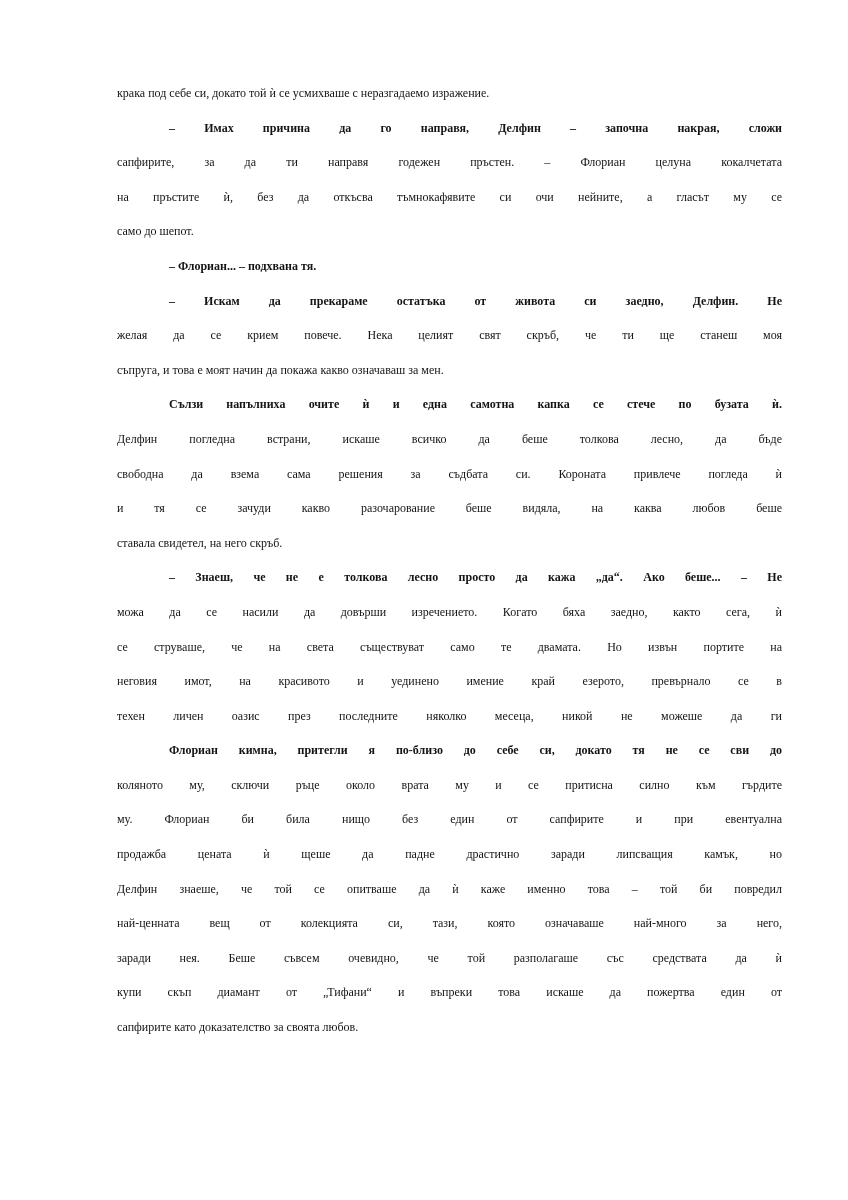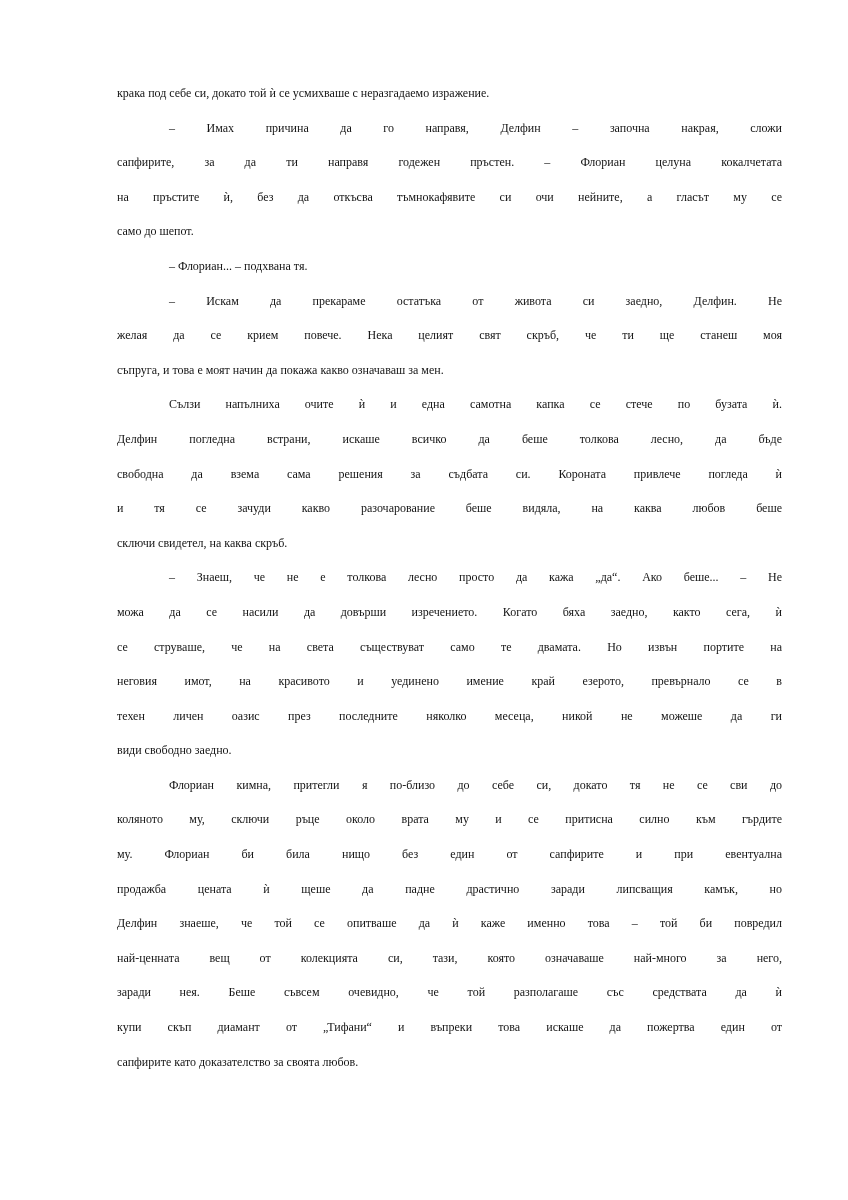--- a/index.html
+++ b/index.html
@@ -32,20 +32,21 @@
     height: 34.6px;
     overflow: hidden;
     text-align: justify;
     text-align-last: justify;
   }
   .line.last {
     text-align-last: left;
   }
   .line.indent {
     text-indent: 52px;
+    font-weight: bold;
   }
 </style>
 </head>
 <body>
 
 <div class="page">
   <div class="text-block" id="text-block" style="color: rgb(20, 20, 20);">
       <div class="paragraph">
         <div class="line last">крака под себе си, докато той ѝ се усмихваше с неразгадаемо изражение.</div>
       </div>
@@ -61,29 +62,28 @@
       <div class="paragraph">
         <div class="line indent">– Искам да прекараме остатъка от живота си заедно, Делфин. Не</div>
         <div class="line">желая да се крием повече. Нека целият свят скръб, че ти ще станеш моя</div>
         <div class="line last">съпруга, и това е моят начин да покажа какво означаваш за мен.</div>
       </div>
       <div class="paragraph">
         <div class="line indent">Сълзи напълниха очите ѝ и една самотна капка се стече по бузата ѝ.</div>
         <div class="line">Делфин погледна встрани, искаше всичко да беше толкова лесно, да бъде</div>
         <div class="line">свободна да взема сама решения за съдбата си. Короната привлече погледа ѝ</div>
         <div class="line">и тя се зачуди какво разочарование беше видяла, на каква любов беше</div>
-        <div class="line last">сключи свидетел, на каква скръб.</div>
+        <div class="line last">ставала свидетел, на него скръб.</div>
       </div>
       <div class="paragraph">
         <div class="line indent">– Знаеш, че не е толкова лесно просто да кажа „да“. Ако беше... – Не</div>
         <div class="line">можа да се насили да довърши изречението. Когато бяха заедно, както сега, ѝ</div>
         <div class="line">се струваше, че на света съществуват само те двамата. Но извън портите на</div>
         <div class="line">неговия имот, на красивото и уединено имение край езерото, превърнало се в</div>
         <div class="line">техен личен оазис през последните няколко месеца, никой не можеше да ги</div>
-        <div class="line last">види свободно заедно.</div>
       </div>
       <div class="paragraph">
         <div class="line indent">Флориан кимна, притегли я по-близо до себе си, докато тя не се сви до</div>
         <div class="line">коляното му, сключи ръце около врата му и се притисна силно към гърдите</div>
         <div class="line">му. Флориан би била нищо без един от сапфирите и при евентуална</div>
         <div class="line">продажба цената ѝ щеше да падне драстично заради липсващия камък, но</div>
         <div class="line">Делфин знаеше, че той се опитваше да ѝ каже именно това – той би повредил</div>
         <div class="line">най-ценната вещ от колекцията си, тази, която означаваше най-много за него,</div>
         <div class="line">заради нея. Беше съвсем очевидно, че той разполагаше със средствата да ѝ</div>
         <div class="line">купи скъп диамант от „Тифани“ и въпреки това искаше да пожертва един от</div>

